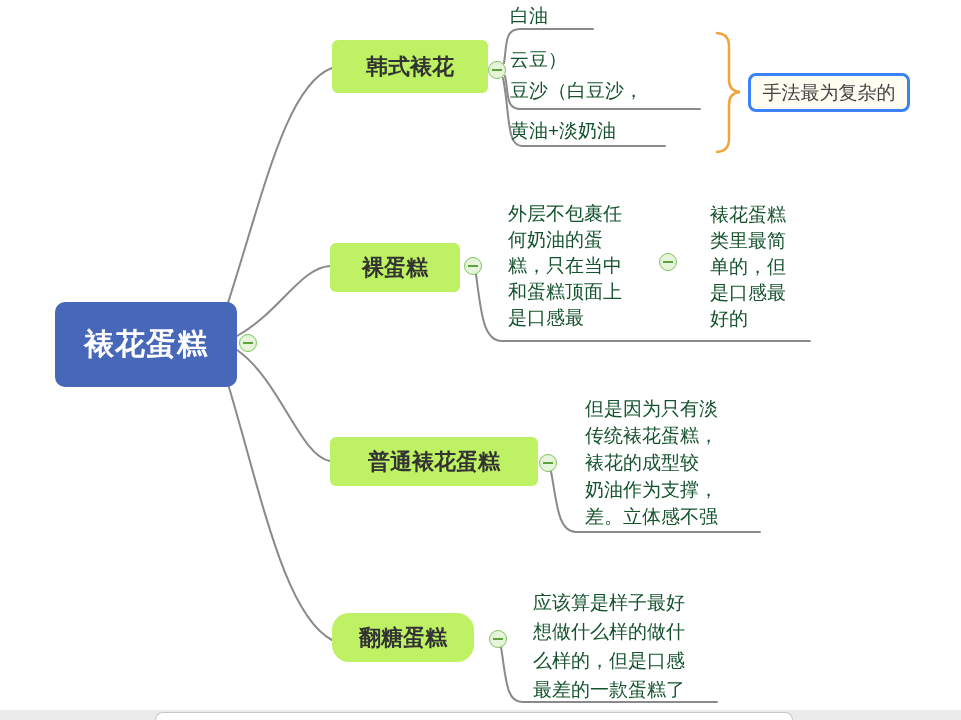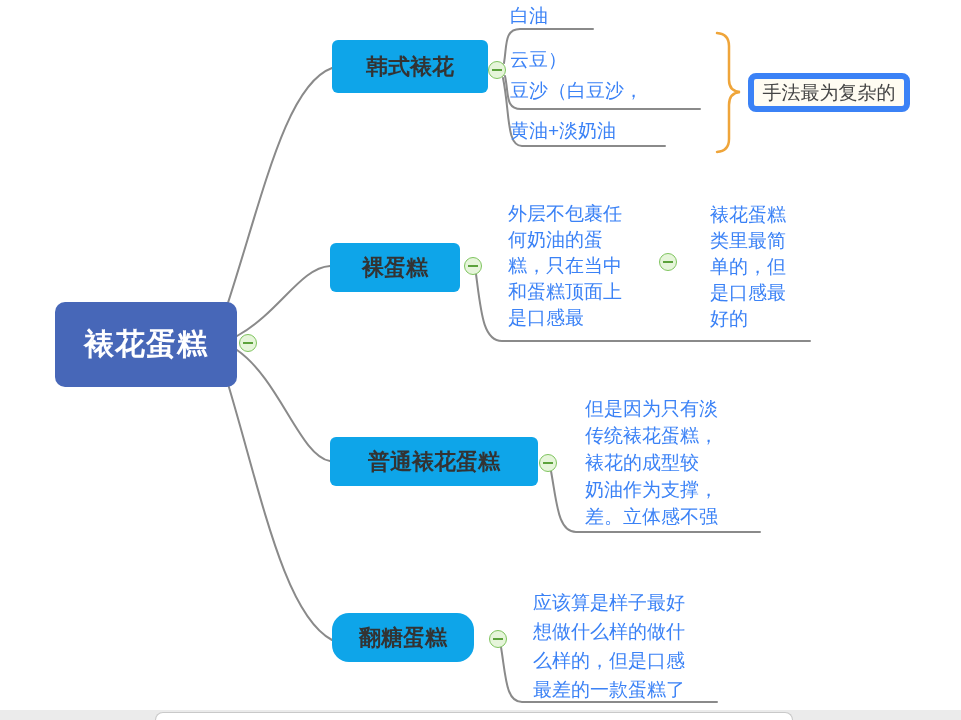--- a/index.html
+++ b/index.html
@@ -8,38 +8,38 @@
     font-family:"Liberation Sans", sans-serif;
   }
   .layer{position:absolute;left:0;top:0;width:961px;height:720px;}
   svg{display:block;}
   .node{position:absolute;display:flex;align-items:center;justify-content:center;box-sizing:border-box;}
   .root-node{
     left:55px;top:302px;width:182px;height:85px;background:#4767b8;border-radius:10px;
     color:#fff;font-size:30px;font-weight:bold;letter-spacing:1px;z-index:3;
   }
   .branch-node{
-    background:#0ea5e9;border-radius:6px;color:#333;font-size:22px;font-weight:bold;z-index:3;
+    background:#bef264;border-radius:6px;color:#333;font-size:22px;font-weight:bold;z-index:3;
   }
   .branch-korean{left:332px;top:40px;width:156px;height:53px;}
   .branch-naked{left:330px;top:243px;width:130px;height:49px;}
   .branch-normal{left:330px;top:437px;width:208px;height:49px;}
   .branch-fondant{left:332px;top:613px;width:142px;height:49px;border-radius:17px;}
-  .leaf{position:absolute;color:#3b82f6;font-size:19px;white-space:nowrap;z-index:2;}
+  .leaf{position:absolute;color:#14532d;font-size:19px;white-space:nowrap;z-index:2;}
   .leaf div{white-space:nowrap;}
   .minus{
     position:absolute;width:18px;height:18px;border-radius:50%;
     background:#e6f5da;border:1px solid #7fc45f;box-sizing:border-box;z-index:4;
   }
   .minus::after{
     content:"";position:absolute;left:3px;right:3px;top:50%;margin-top:-1px;height:2px;background:#5ca23c;
   }
   .annotation{
     position:absolute;left:748px;top:73px;width:162px;height:39px;
-    border:6px solid #3b82f6;border-radius:8px;background:#fffcf2;
+    border:3px solid #3b82f6;border-radius:8px;background:#fffcf2;
     display:flex;align-items:center;justify-content:center;
     font-size:19px;color:#454545;z-index:3;box-sizing:border-box;
   }
   .bottom-strip{position:absolute;left:0;top:710px;width:961px;height:10px;background:#ebebeb;z-index:5;}
   .bottom-panel{
     position:absolute;left:155px;top:2px;width:638px;height:10px;background:#ffffff;
     border:1px solid #c9c9c9;border-bottom:none;border-radius:8px 8px 0 0;box-sizing:border-box;
   }
 </style>
 </head>

